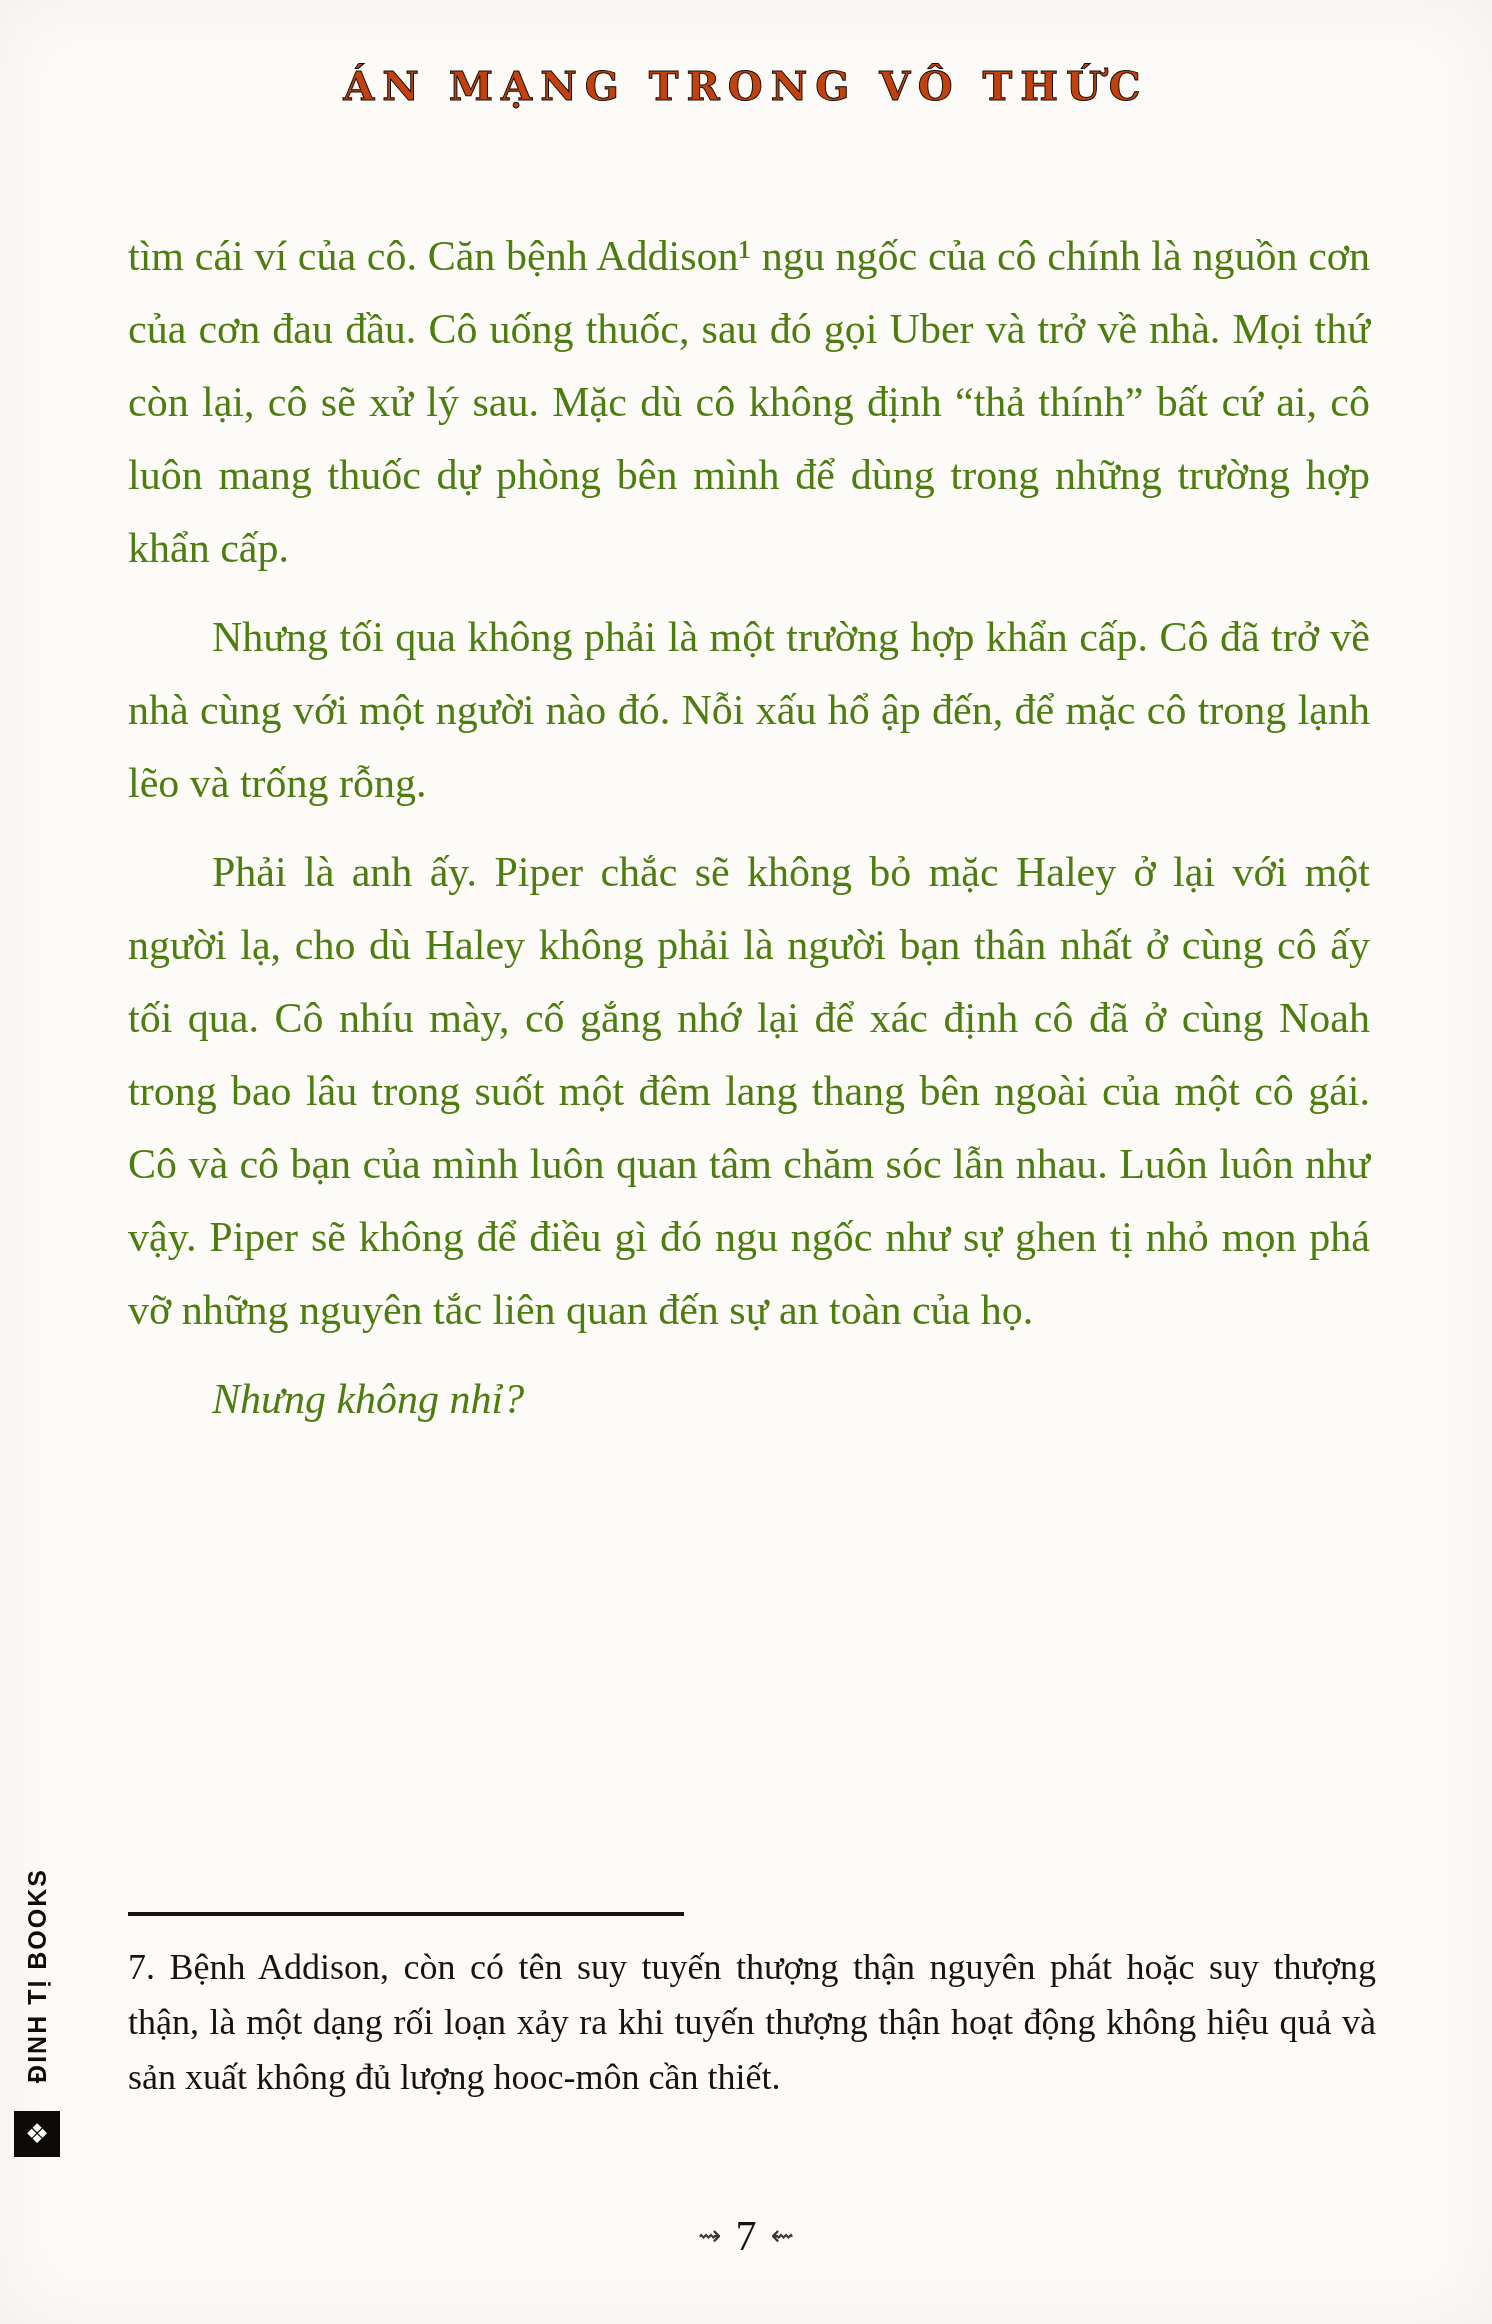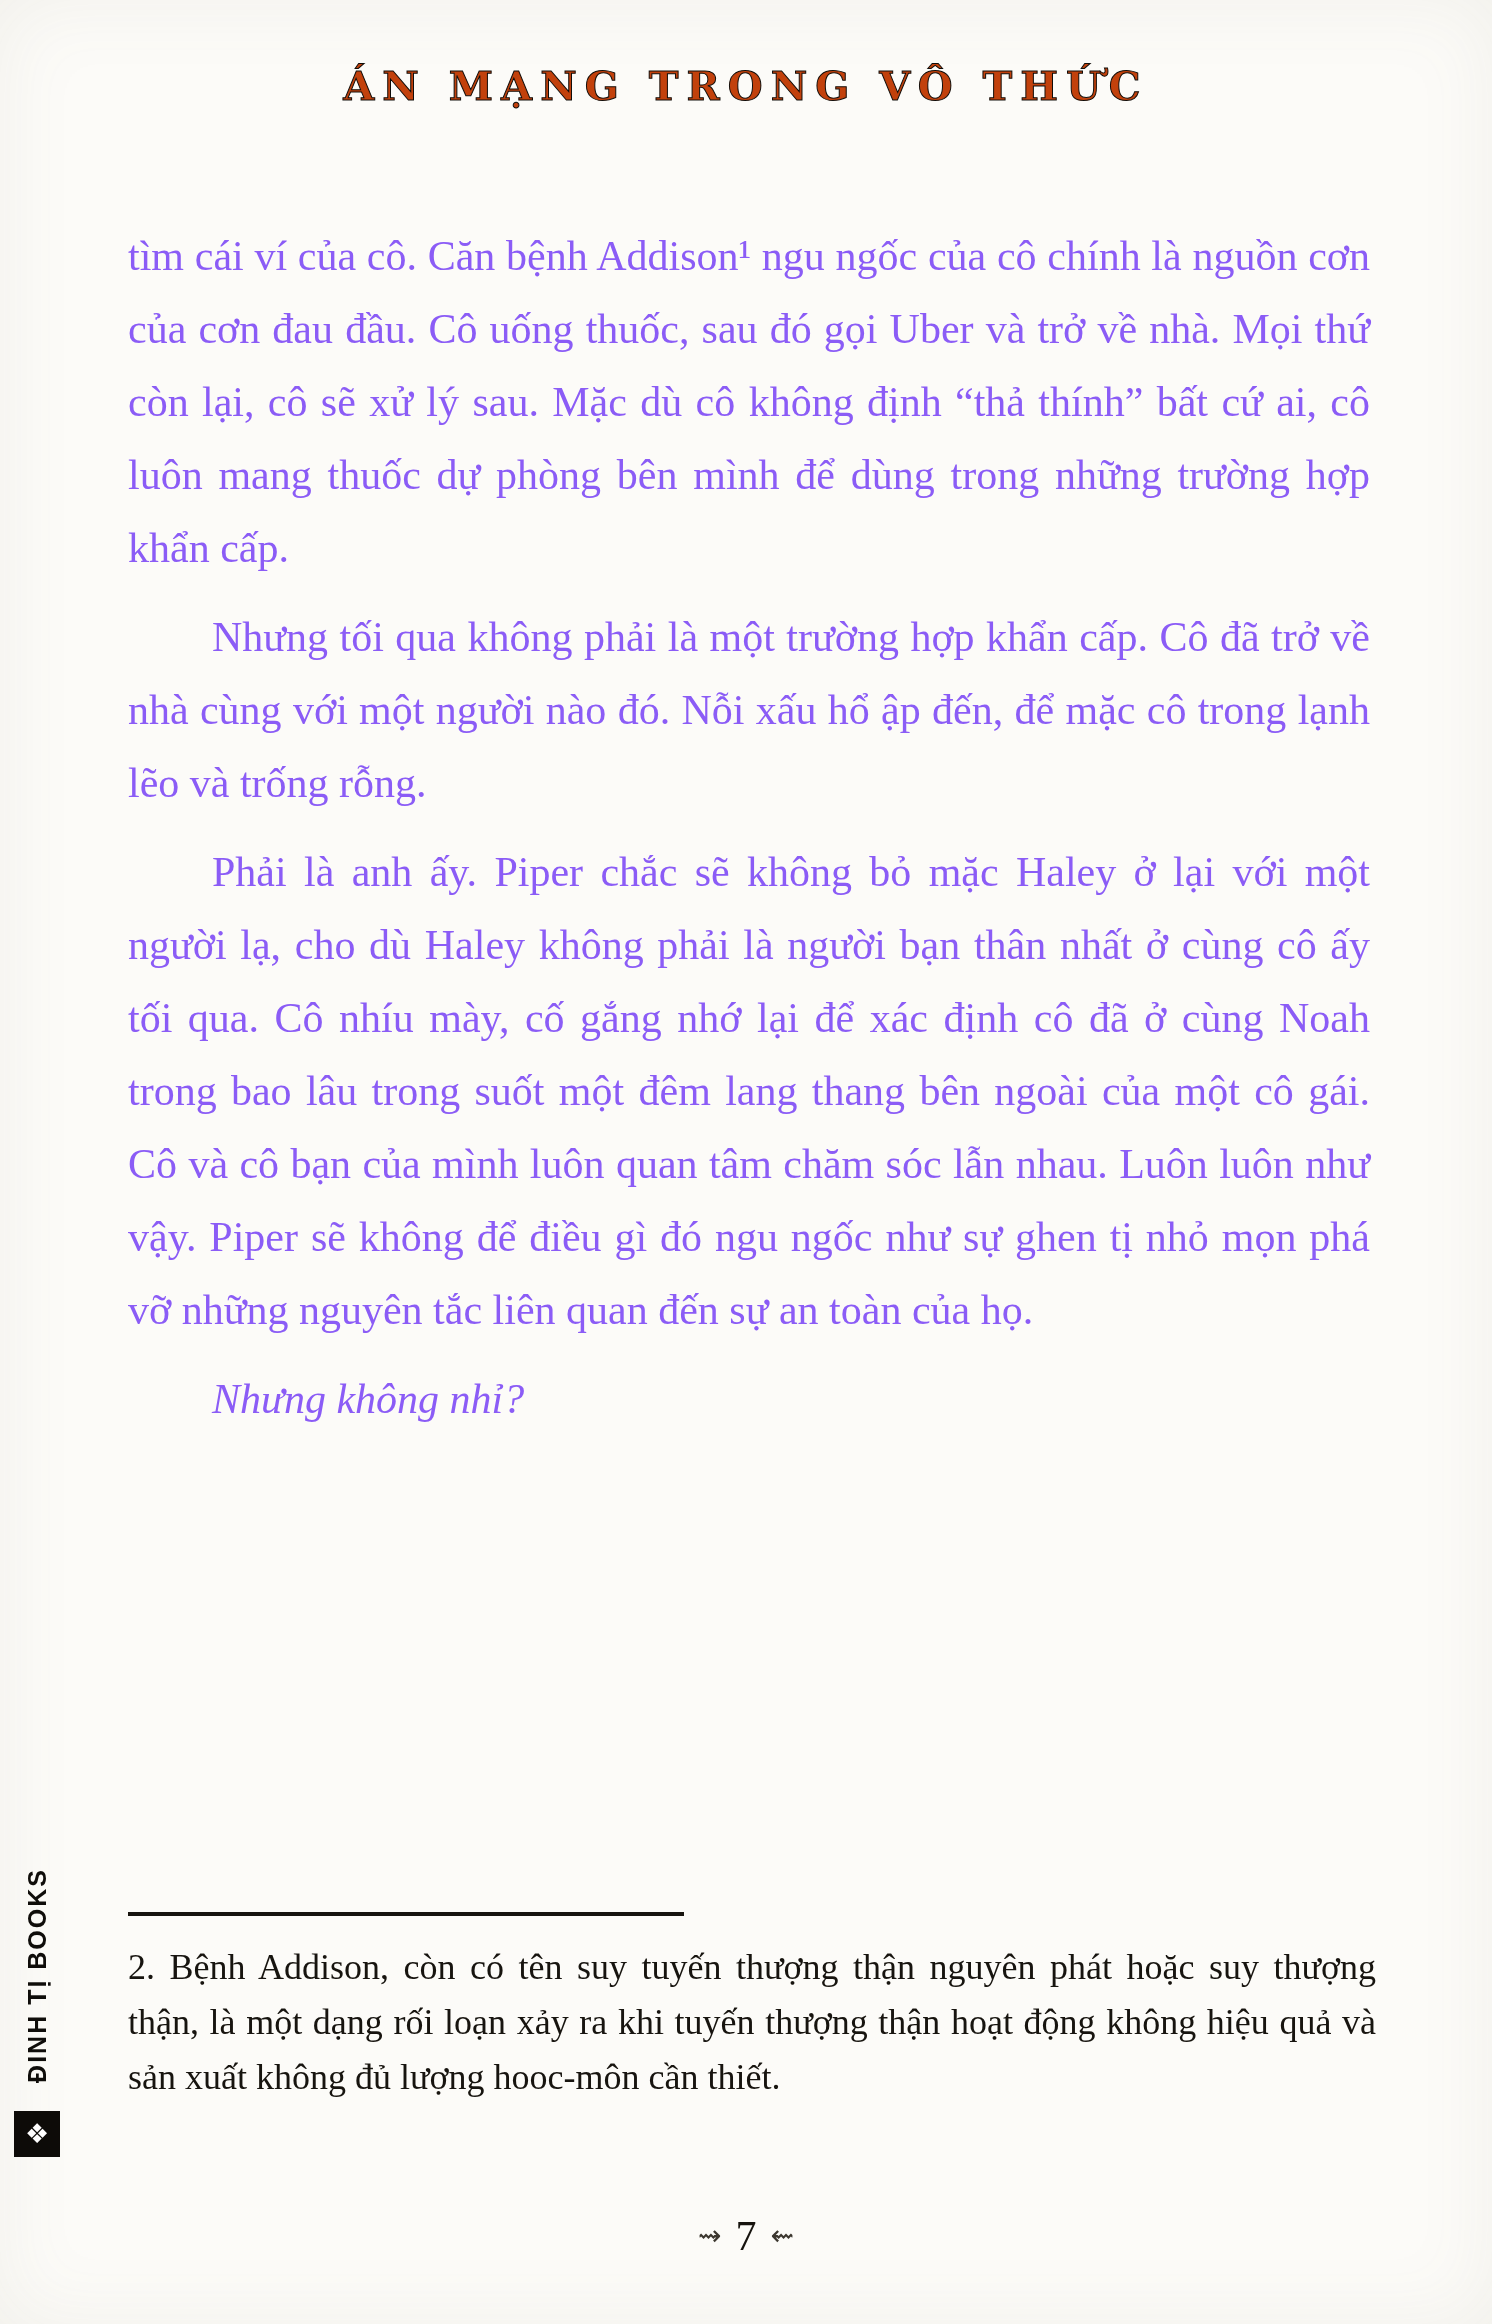--- a/index.html
+++ b/index.html
@@ -31,21 +31,21 @@
     -webkit-text-stroke: 1px #0e0c09;
   }
   .body-text {
     position: absolute;
     left: 128px;
     top: 220px;
     width: 1242px;
     font-size: 42px;
     line-height: 73px;
     text-align: justify;
-    color: #8b5cf6;
+    color: #4d7c0f;
   }
   .body-text p { text-indent: 84px; margin-top: 16px; }
   .body-text p.no-indent { text-indent: 0; margin-top: 0; }
   .body-text p.italic { font-style: italic; text-align: left; }
   .footnote {
     position: absolute;
     left: 128px;
     top: 1912px;
     width: 1248px;
   }
@@ -119,21 +119,21 @@
 
   <div class="body-text" id="paragraphs">
       <p class="no-indent">tìm cái ví của cô. Căn bệnh Addison¹ ngu ngốc của cô chính là nguồn cơn của cơn đau đầu. Cô uống thuốc, sau đó gọi Uber và trở về nhà. Mọi thứ còn lại, cô sẽ xử lý sau. Mặc dù cô không định “thả thính” bất cứ ai, cô luôn mang thuốc dự phòng bên mình để dùng trong những trường hợp khẩn cấp.</p>
       <p>Nhưng tối qua không phải là một trường hợp khẩn cấp. Cô đã trở về nhà cùng với một người nào đó. Nỗi xấu hổ ập đến, để mặc cô trong lạnh lẽo và trống rỗng.</p>
       <p>Phải là anh ấy. Piper chắc sẽ không bỏ mặc Haley ở lại với một người lạ, cho dù Haley không phải là người bạn thân nhất ở cùng cô ấy tối qua. Cô nhíu mày, cố gắng nhớ lại để xác định cô đã ở cùng Noah trong bao lâu trong suốt một đêm lang thang bên ngoài của một cô gái. Cô và cô bạn của mình luôn quan tâm chăm sóc lẫn nhau. Luôn luôn như vậy. Piper sẽ không để điều gì đó ngu ngốc như sự ghen tị nhỏ mọn phá vỡ những nguyên tắc liên quan đến sự an toàn của họ.</p>
       <p class="italic">Nhưng không nhỉ?</p>
     </div>
 
   <div class="footnote">
     <div class="footnote-rule"></div>
-    <div class="footnote-text">2. Bệnh Addison, còn có tên suy tuyến thượng thận nguyên phát hoặc suy thượng thận, là một dạng rối loạn xảy ra khi tuyến thượng thận hoạt động không hiệu quả và sản xuất không đủ lượng hooc-môn cần thiết.</div>
+    <div class="footnote-text">7. Bệnh Addison, còn có tên suy tuyến thượng thận nguyên phát hoặc suy thượng thận, là một dạng rối loạn xảy ra khi tuyến thượng thận hoạt động không hiệu quả và sản xuất không đủ lượng hooc-môn cần thiết.</div>
   </div>
 
   <div class="page-number">
     <span class="deco">⇝</span><span>7</span><span class="deco">⇜</span>
   </div>
 
   <div class="publisher">
     <div class="publisher-text">ĐINH TỊ BOOKS</div>
     <div class="publisher-logo">
       <span>❖</span>

